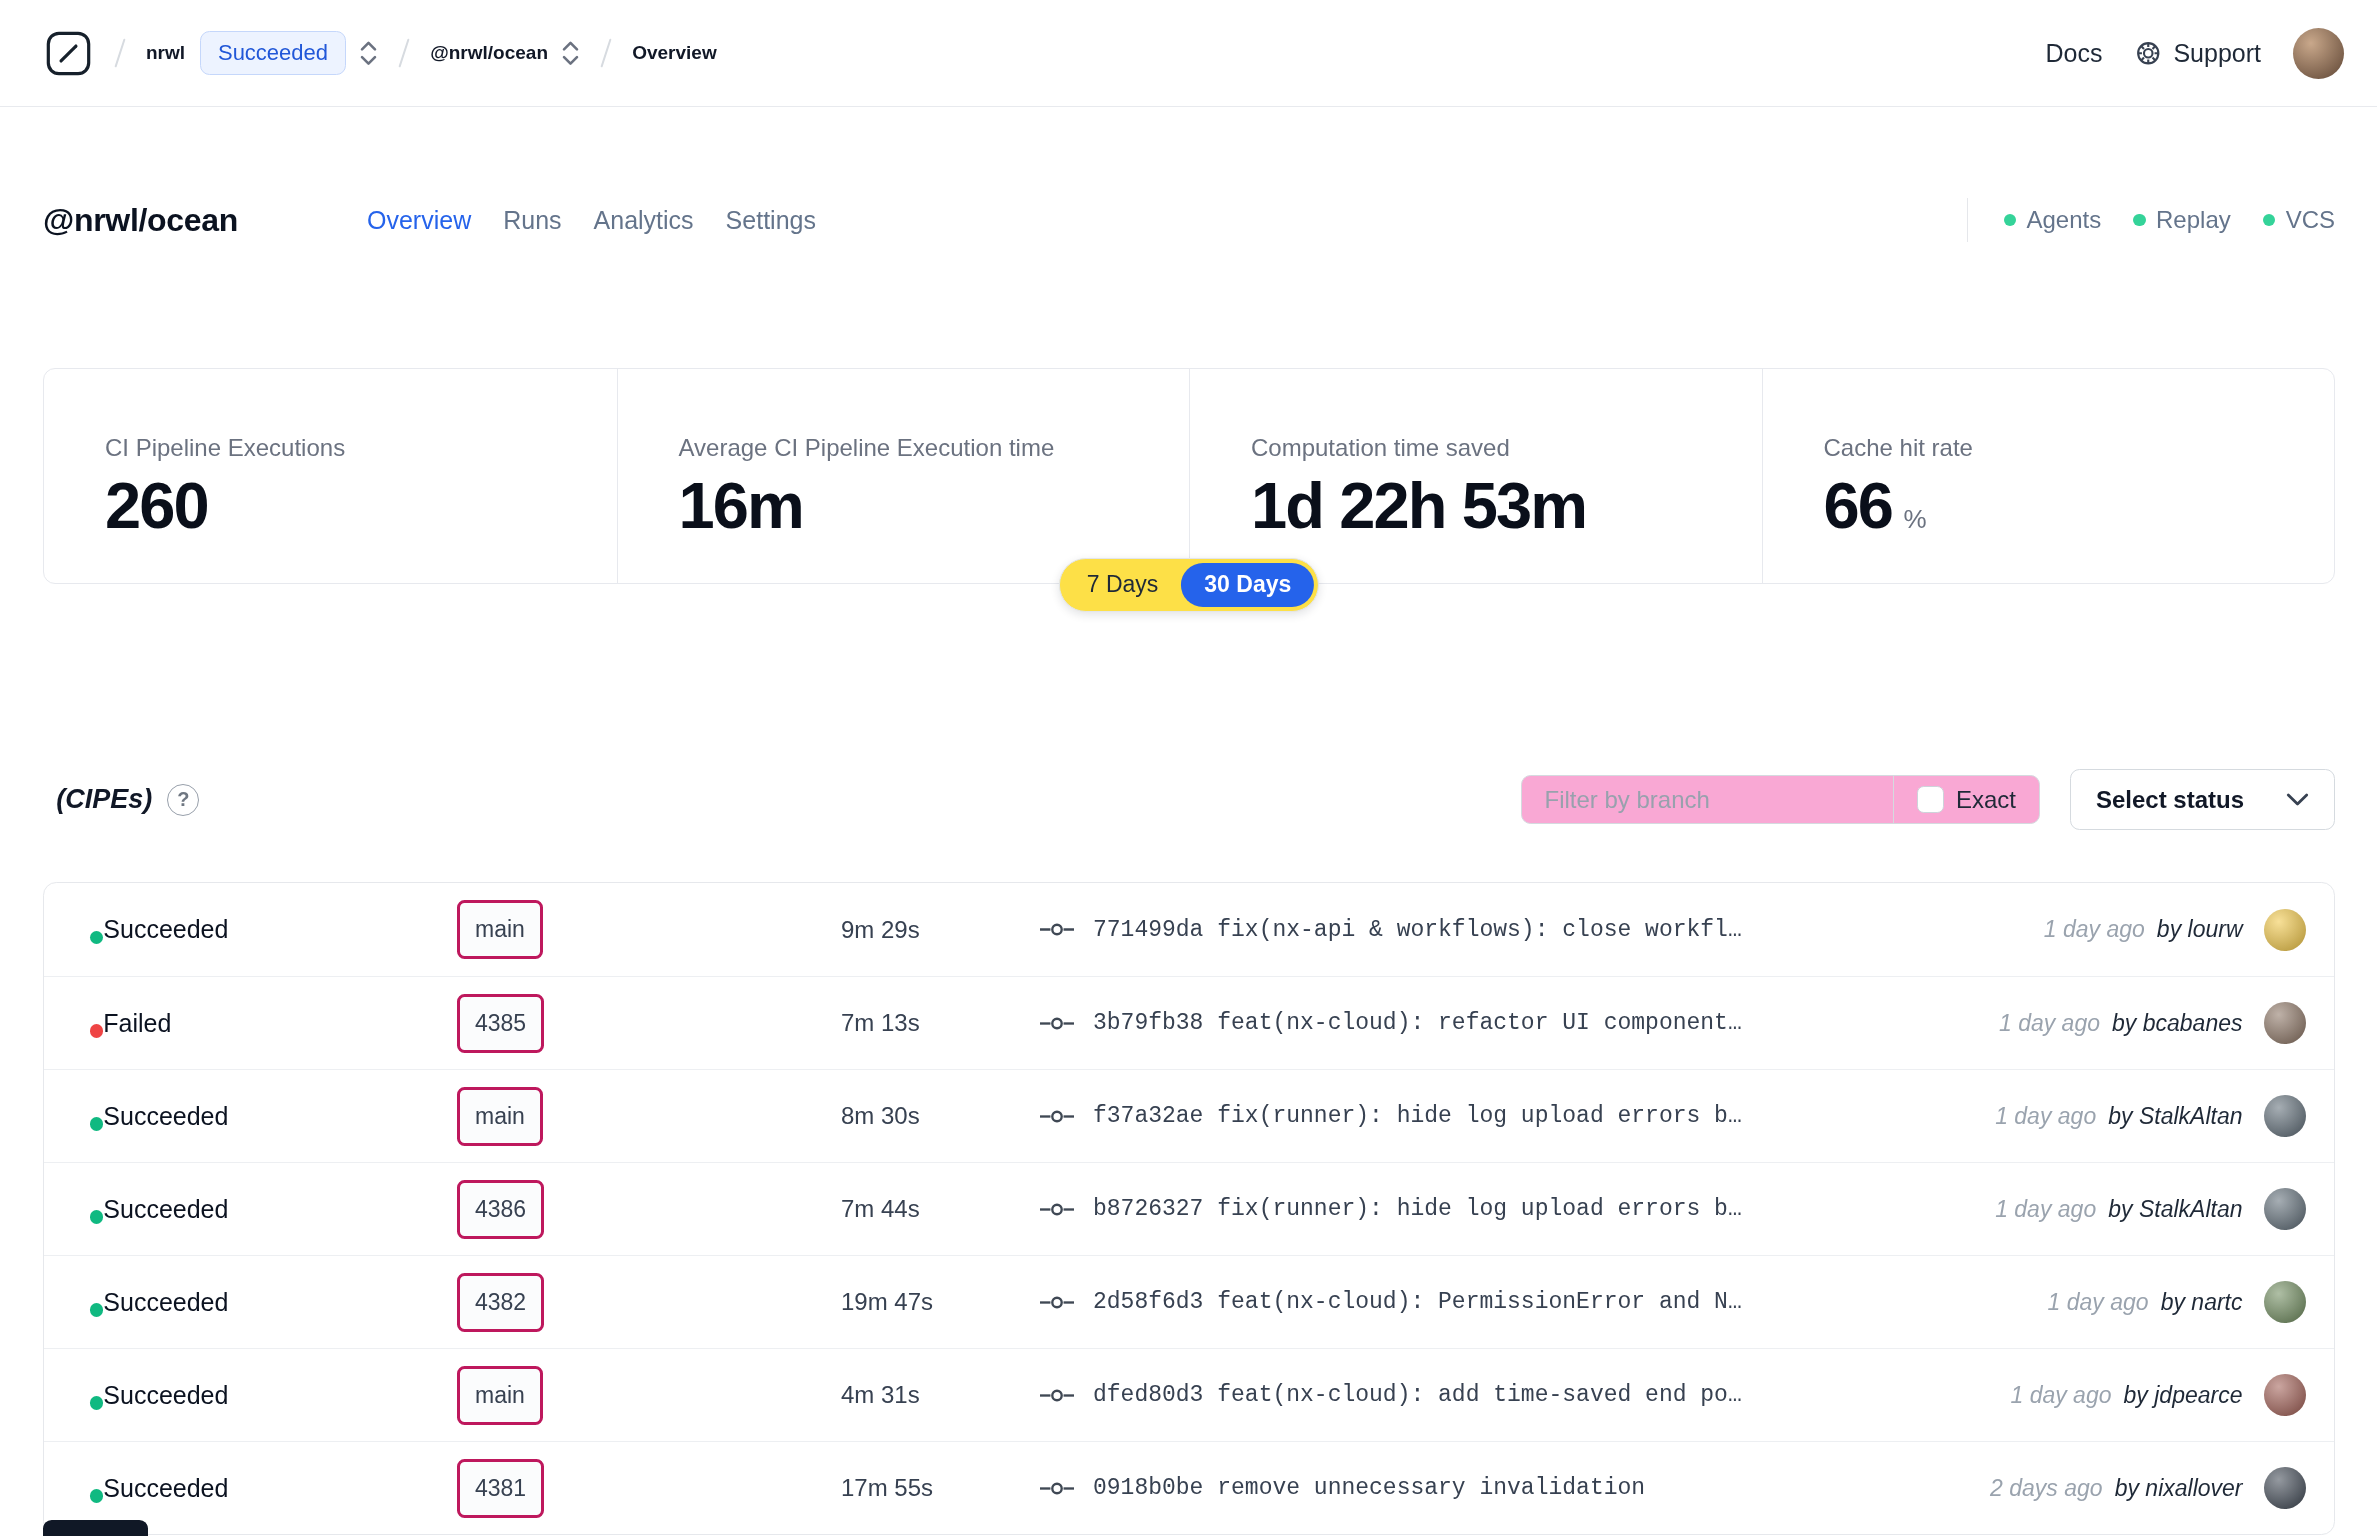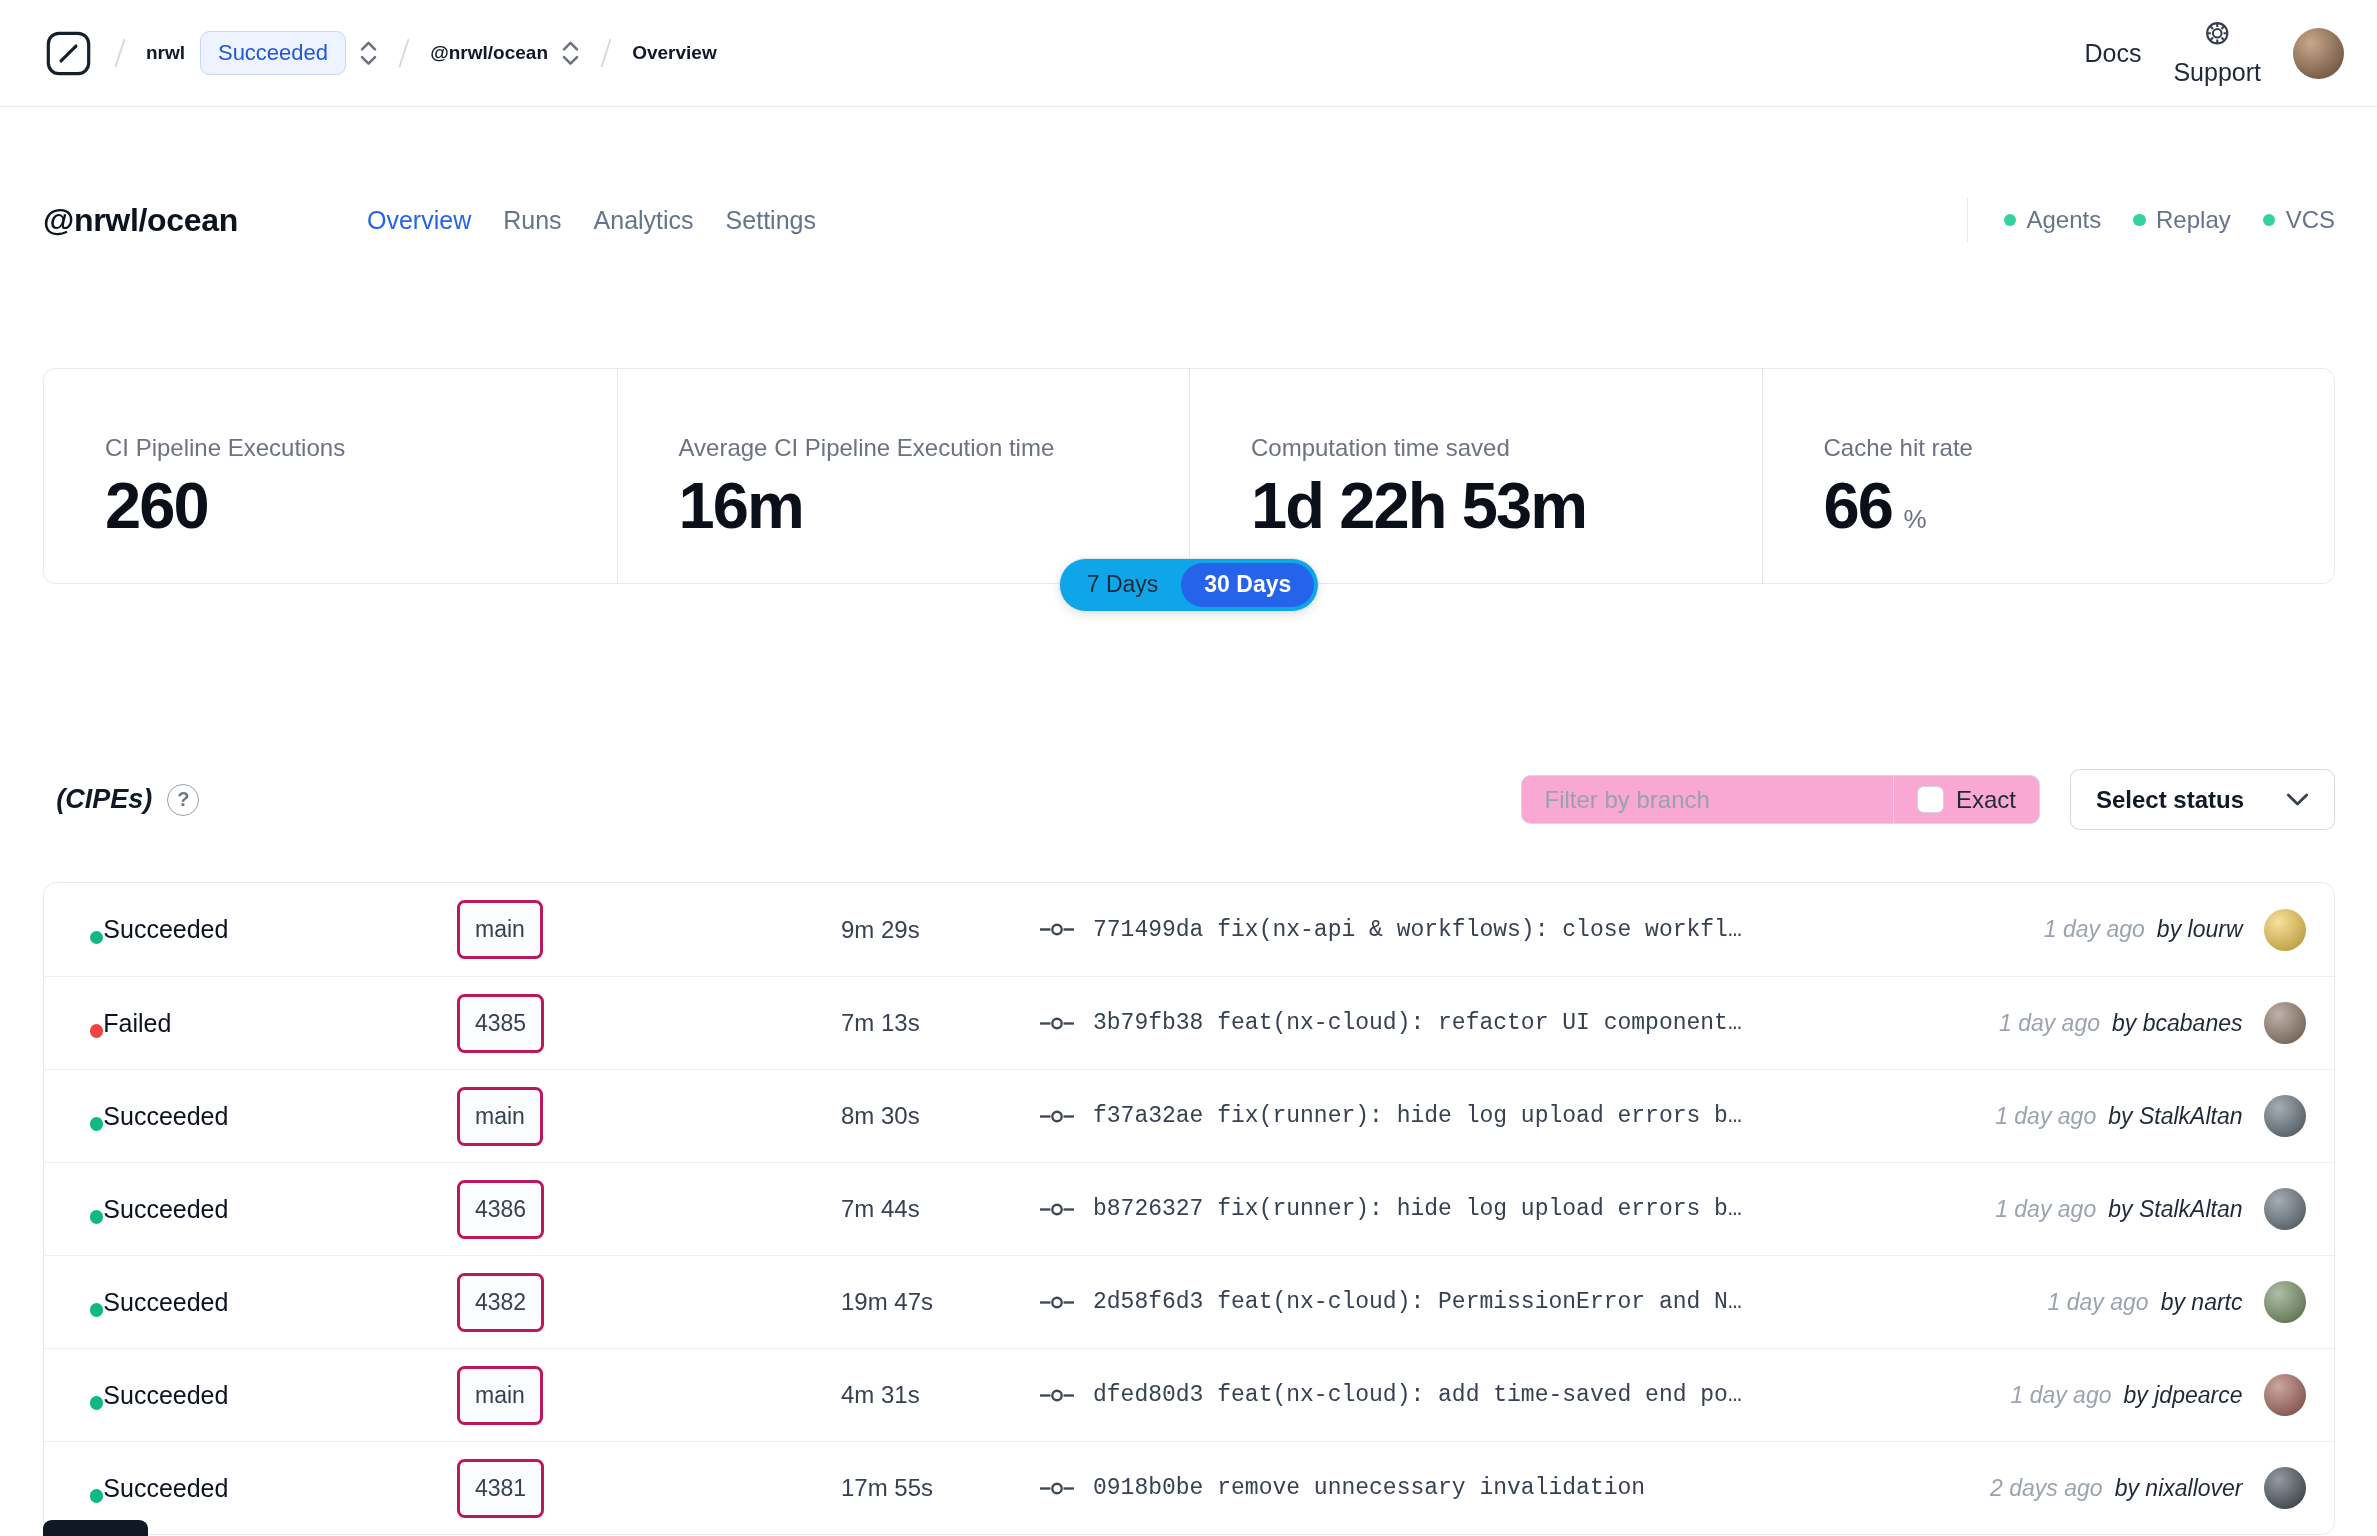--- a/index.html
+++ b/index.html
@@ -15,21 +15,21 @@
     border-bottom:1px solid #e8eaee; background:#fff; }
   .crumbs { display:flex; align-items:center; }
   .logo-btn { width:51px; height:51px; display:flex; align-items:center; justify-content:center; cursor:pointer; }
   .crumb-slash { width:1.9px; height:30px; background:#d7dbe0; transform:rotate(18deg); border-radius:1px; margin:0 25px; }
   .crumb-text { font-size:19px; font-weight:600; color:#111827; }
   .selector { display:flex; align-items:center; cursor:pointer; }
   .badge-enterprise { margin-left:15px; font-size:22px; font-weight:500; color:#2157d8;
     background:#edf3ff; border:1px solid #c5d7fb; padding:7.6px 17px; border-radius:9.5px; }
   .updown { margin-left:13.3px; display:flex; }
   .nav-right { margin-left:auto; display:flex; align-items:center; gap:32px; font-size:25px; font-weight:500; color:#1f2937; }
-  .support { display:flex; align-items:center; gap:10.5px; cursor:pointer;flex-direction:column; }
+  .support { display:flex; align-items:center; gap:10.5px; cursor:pointer; }
   .nav-avatar { width:51px; height:51px; border-radius:50%; flex-shrink:0;
     background:radial-gradient(circle at 35% 30%, #c9a88b, #5d4433); }
 
   
   .page-header { margin:91px 43px 0; display:flex; align-items:center; }
   .ws-title { font-size:32px; font-weight:700; width:324px; letter-spacing:-0.3px; color:#0b1220; }
   .tabs { display:flex; gap:32px; font-size:25px; font-weight:500; }
   .tab { color:#64748b; cursor:pointer; }
   .tab.active { color:#2563eb; }
   .header-right { margin-left:auto; display:flex; align-items:center; gap:32px; }
@@ -40,21 +40,21 @@
   
   .stats { margin:126px 43px 0; position:relative; border:1px solid #e7e9ee; border-radius:12px;
     display:grid; grid-template-columns:repeat(4,1fr); height:216px; background:#fff; }
   .stat-cell { padding:65px 19px 0 61px; }
   .stat-cell + .stat-cell { border-left:1px solid #e7e9ee; }
   .stat-title { font-size:24px; color:#6b7280; }
   .stat-value { margin-top:11.4px; font-size:65px; font-weight:800; color:#0a0f1a; letter-spacing:-1.9px; line-height:1; }
   .stat-suffix { font-size:26px; font-weight:500; color:#6b7280; letter-spacing:0; margin-left:11.4px; }
 
   .range-toggle { position:absolute; left:50%; bottom:-28.5px; transform:translateX(-50%);
-    display:flex; align-items:center; background:#0ea5e9; border:1px solid #e3e6ea; border-radius:950px;
+    display:flex; align-items:center; background:#fde047; border:1px solid #e3e6ea; border-radius:950px;
     padding:3.8px; box-shadow:0 2.9px 9.5px rgba(15,23,42,.12); z-index:3;margin-top:37px; }
   .range-option { height:44px; display:flex; align-items:center; padding:0 23px; font-size:23px;
     font-weight:500; color:#1f2937; border-radius:950px; cursor:pointer; white-space:nowrap; }
   .range-option.active { background:#2563eb; color:#fff; font-weight:700; }
 
   
   .cipe-header { margin:185px 43px 0; display:flex; align-items:center; }
   .cipe-title-group { display:flex; align-items:center; }
   .cipe-title { font-size:38px; font-weight:700; letter-spacing:-0.5px; color:#0b1220; }
   .cipe-subtitle { font-size:27px; font-style:italic; font-weight:600; color:#111827; margin-left:13.3px; }

